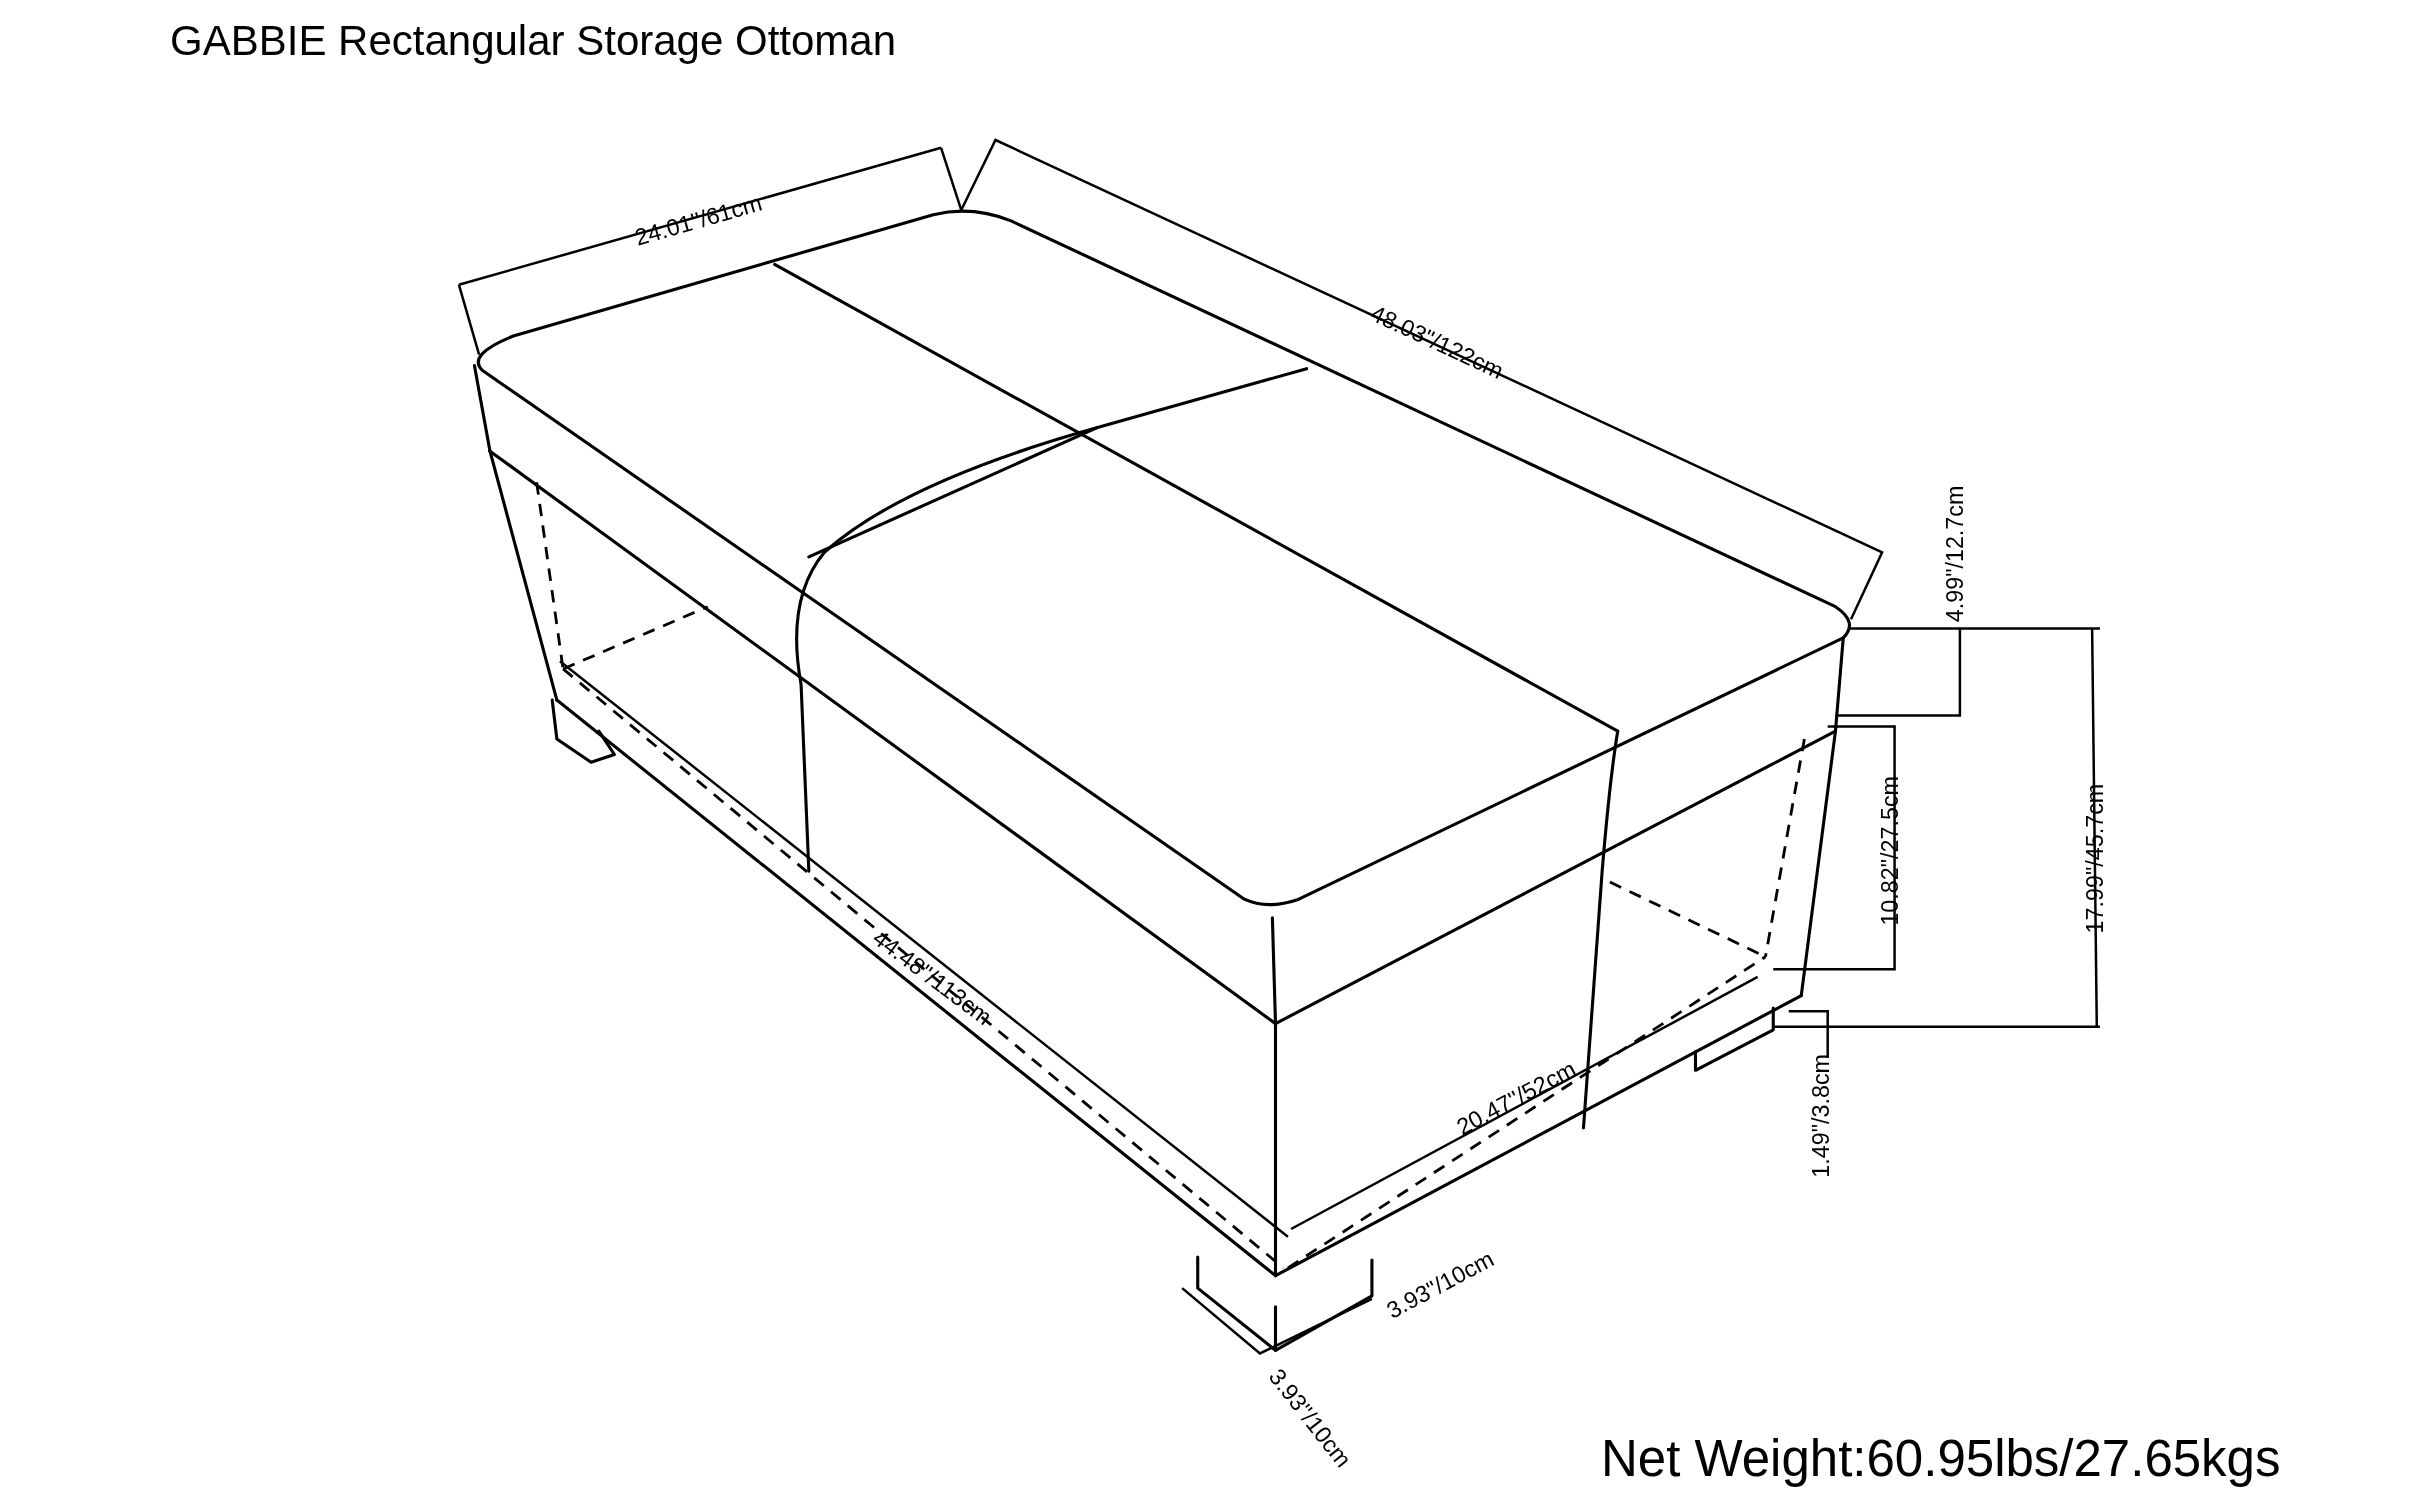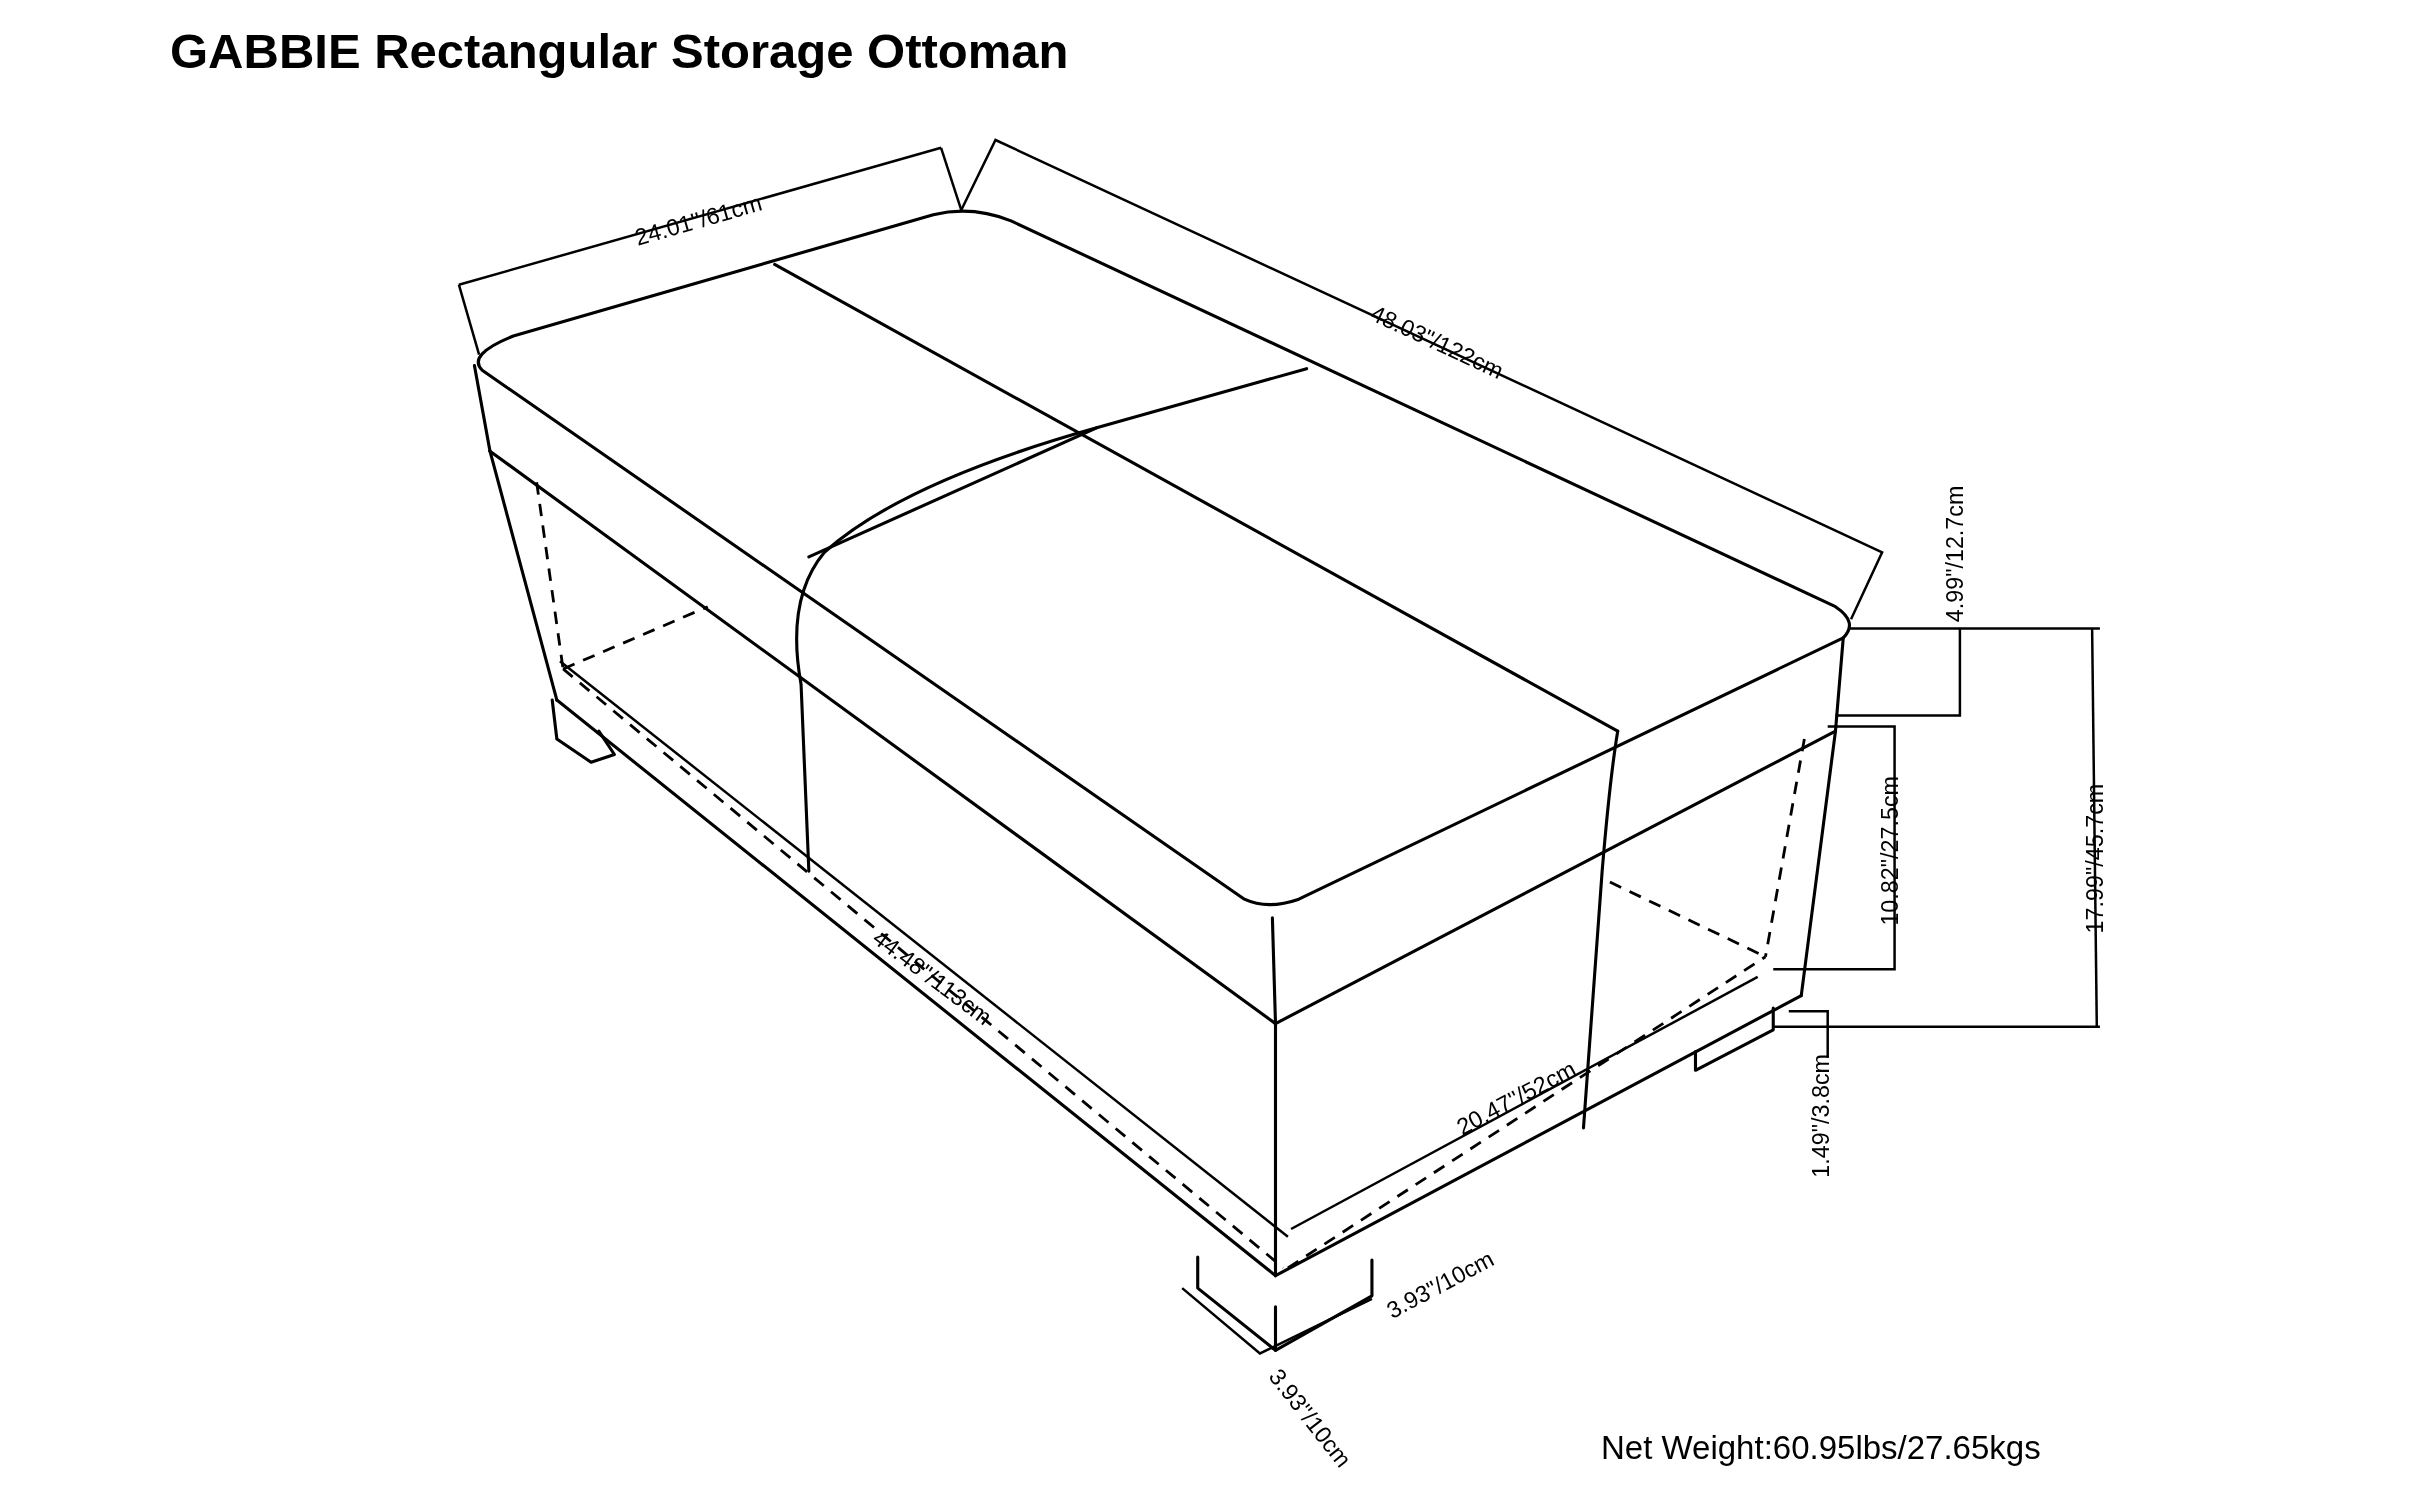--- a/index.html
+++ b/index.html
@@ -1,18 +1,18 @@
 <!DOCTYPE html>
 <html style="font-size:15px"><head>
 <meta charset="utf-8">
 <style>
   html,body{margin:0;padding:0;background:#ffffff;}
   body{width:2411px;height:1509px;overflow:hidden;position:relative;font-family:"Liberation Sans",sans-serif;color:#000;}
-  .title{position:absolute;left:170px;top:23px;font-size:49px;font-weight:bold;letter-spacing:0;}
-  .weight{position:absolute;left:1601px;top:1429px;font-size:33px;}
+  .title{position:absolute;left:170px;top:17px;font-size:42px;font-weight:normal;letter-spacing:0;}
+  .weight{position:absolute;left:1601px;top:1429px;font-size:51px;}
   svg{position:absolute;left:0;top:0;width:2411px;height:1509px;}
   .ln{stroke:#000;stroke-width:2;fill:none;stroke-linecap:round;stroke-linejoin:round;}
   .dash{stroke:#000;stroke-width:1.8;fill:none;stroke-dasharray:8 6;}
   .dim{stroke:#000;stroke-width:1.6;fill:none;}
   .lbl{font-family:"Liberation Sans",sans-serif;font-size:15px;fill:#000;}
 </style>
 </head>
 <body>
 
 <div class="title">GABBIE Rectangular Storage Ottoman</div>

